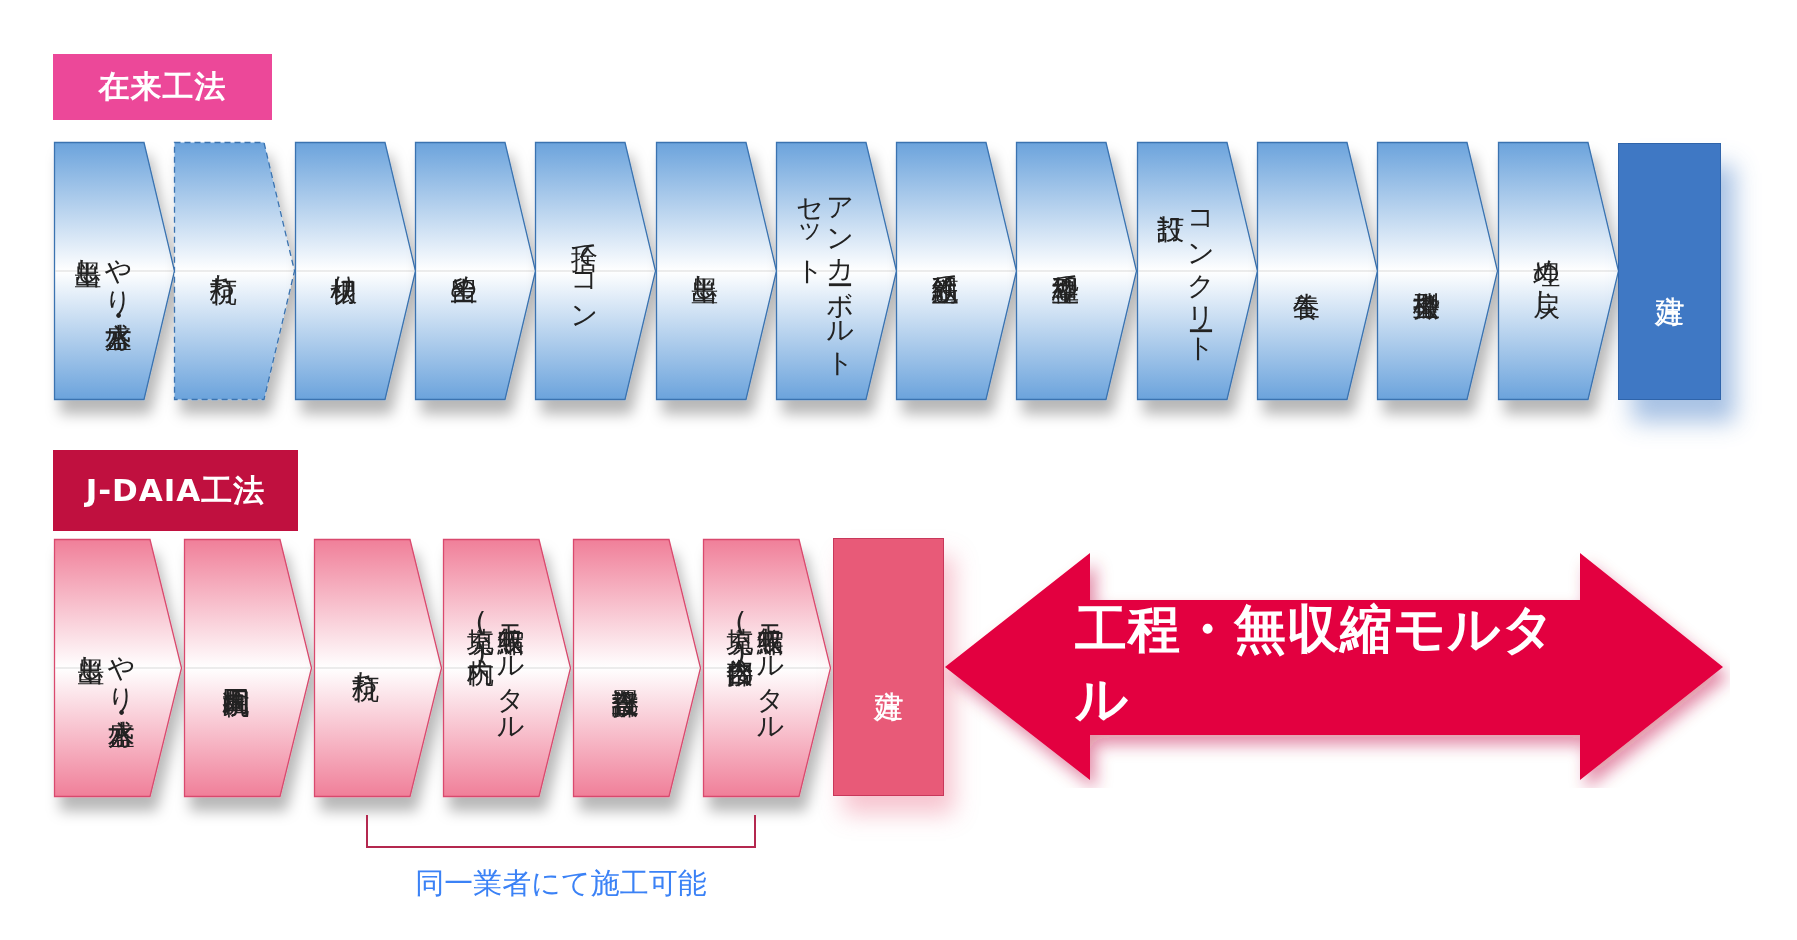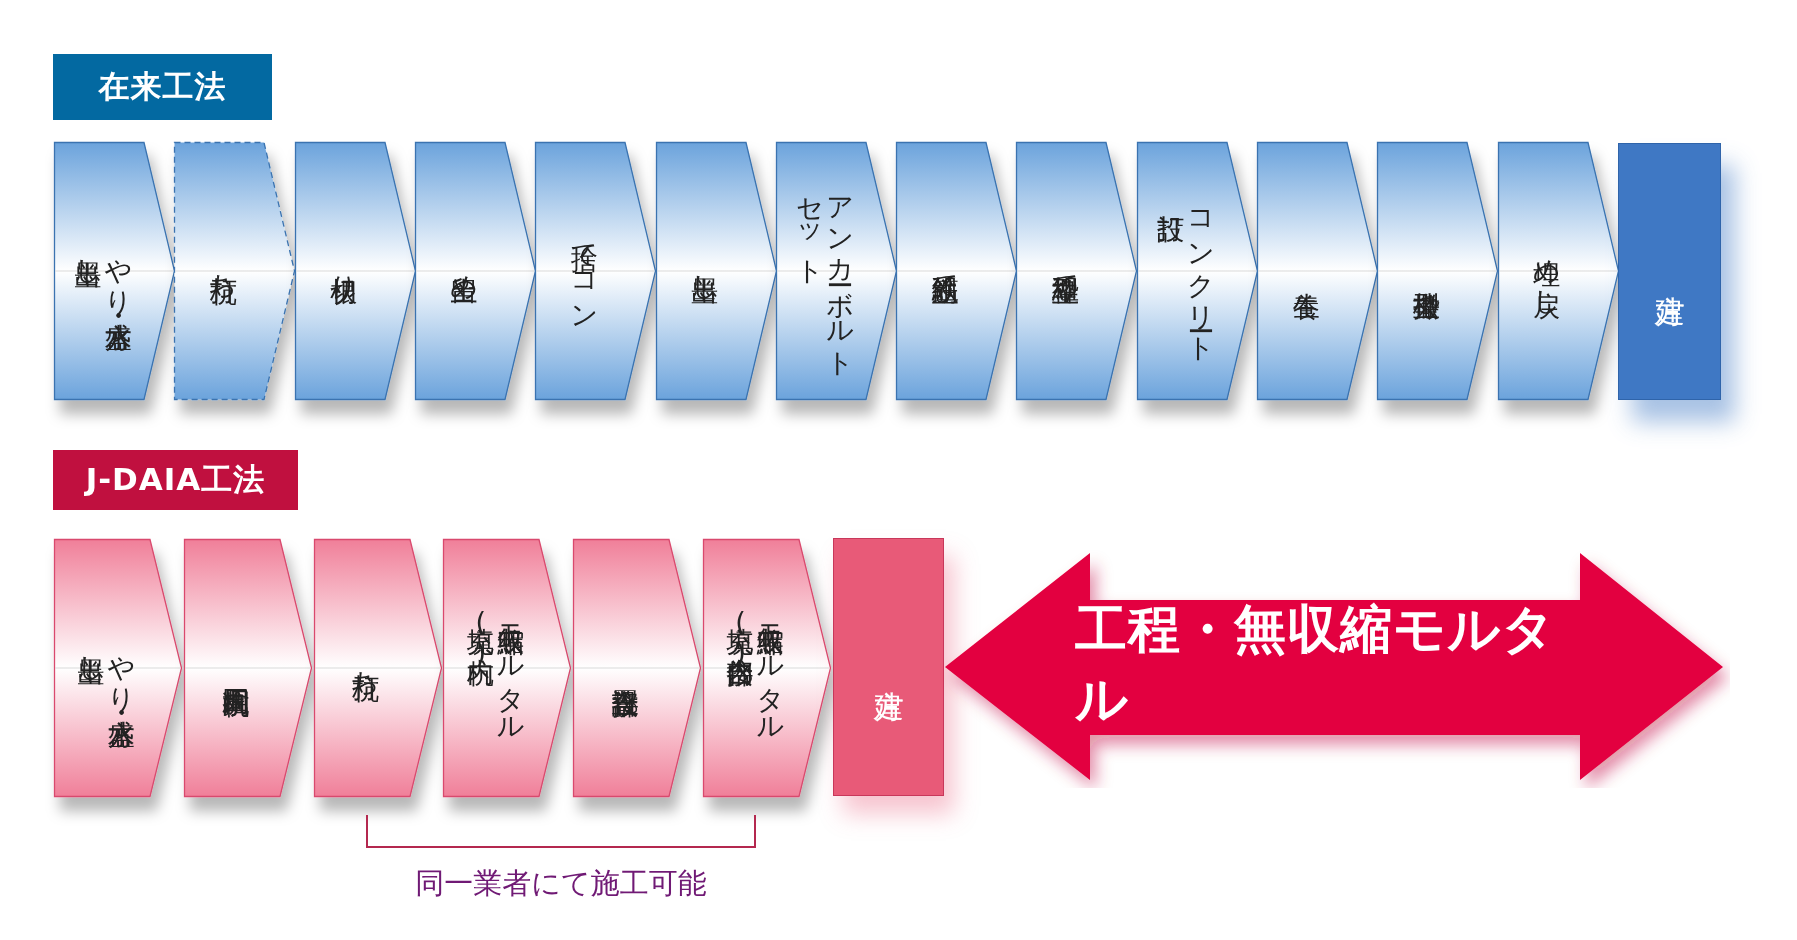--- a/index.html
+++ b/index.html
@@ -4,22 +4,22 @@
 <style>
   html, body { margin: 0; padding: 0; }
   body {
     width: 1797px; height: 940px; background: #ffffff; position: relative; overflow: hidden;
     font-family: "DejaVu Sans", "Liberation Sans", sans-serif;
   }
   .section-label {
     position: absolute; color: #fff; font-weight: bold; font-size: 31px;
     display: flex; align-items: center; justify-content: center; letter-spacing: 1px;
   }
-  .label-blue { left: 53px; top: 54px; width: 219px; height: 66px; background: #0369a1; }
-  .label-red  { left: 53px; top: 450px; width: 245px; height: 60px; background: #c0103f; }
+  .label-blue { left: 53px; top: 54px; width: 219px; height: 66px; background: #ec4899; }
+  .label-red  { left: 53px; top: 450px; width: 245px; height: 81px; background: #c0103f; }
 
   .step { position: absolute; }
   .step svg { position: absolute; left: 0; top: 0; overflow: visible; }
   .step .txt {
     position: absolute; left: 0; top: 0; height: 100%;
     display: flex; align-items: center; justify-content: center;
     writing-mode: vertical-rl; text-orientation: upright;
     font-size: 27px; color: #222; line-height: 1.12; letter-spacing: 0px;
     white-space: pre;
   }
@@ -39,21 +39,21 @@
     color: #fff; font-size: 52px; font-weight: bold; letter-spacing: 1px;
   }
   .bracket {
     position: absolute; left: 366px; top: 815px; width: 390px; height: 33px;
     border-left: 2px solid #b4284f; border-right: 2px solid #b4284f; border-bottom: 2px solid #b4284f;
     box-sizing: border-box;
   }
   .bracket-note {
     position: absolute; left: 366px; top: 866px; width: 390px; height: 36px;
     display: flex; align-items: center; justify-content: center;
-    color: #701a75; font-size: 29px;
+    color: #3b82f6; font-size: 29px;
   }
 </style>
 </head>
 <body>
 
 <div class="section-label label-blue">在来工法</div>
 <div id="row-top">
     <div class="step" style="left: 54px; top: 142px; width: 121px; height: 258px;">
       <svg width="121" height="258">
         <defs>

